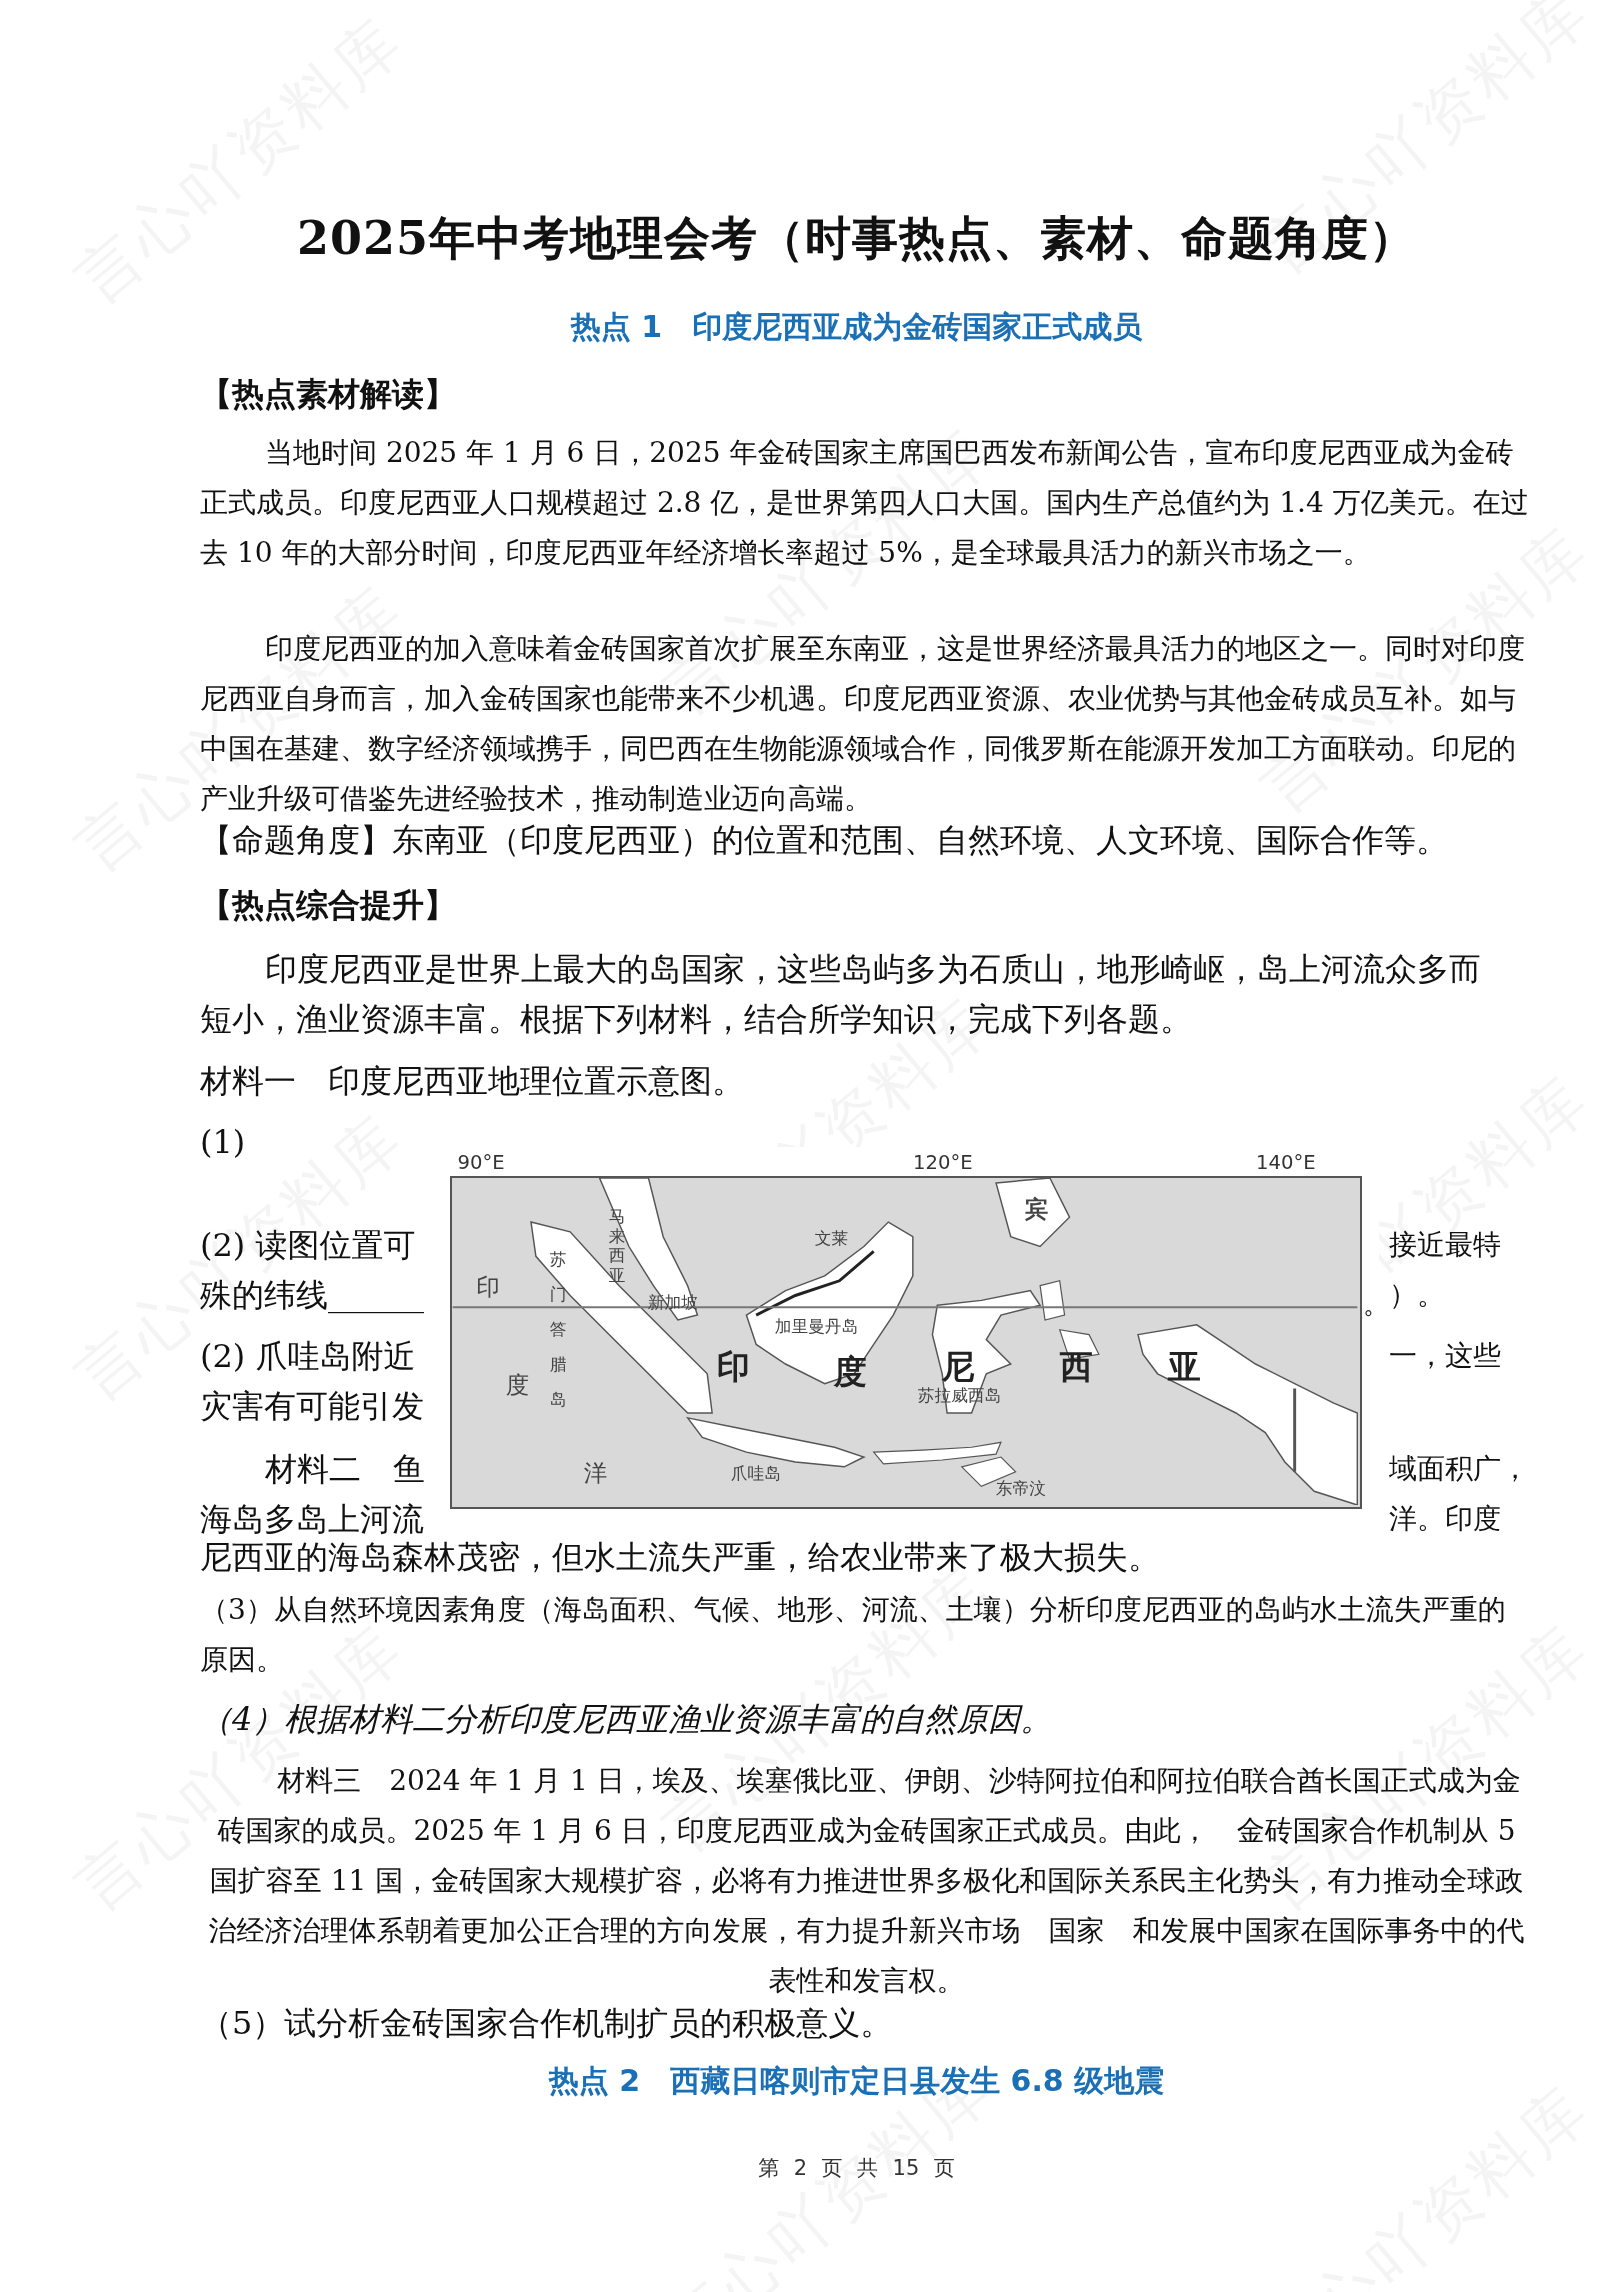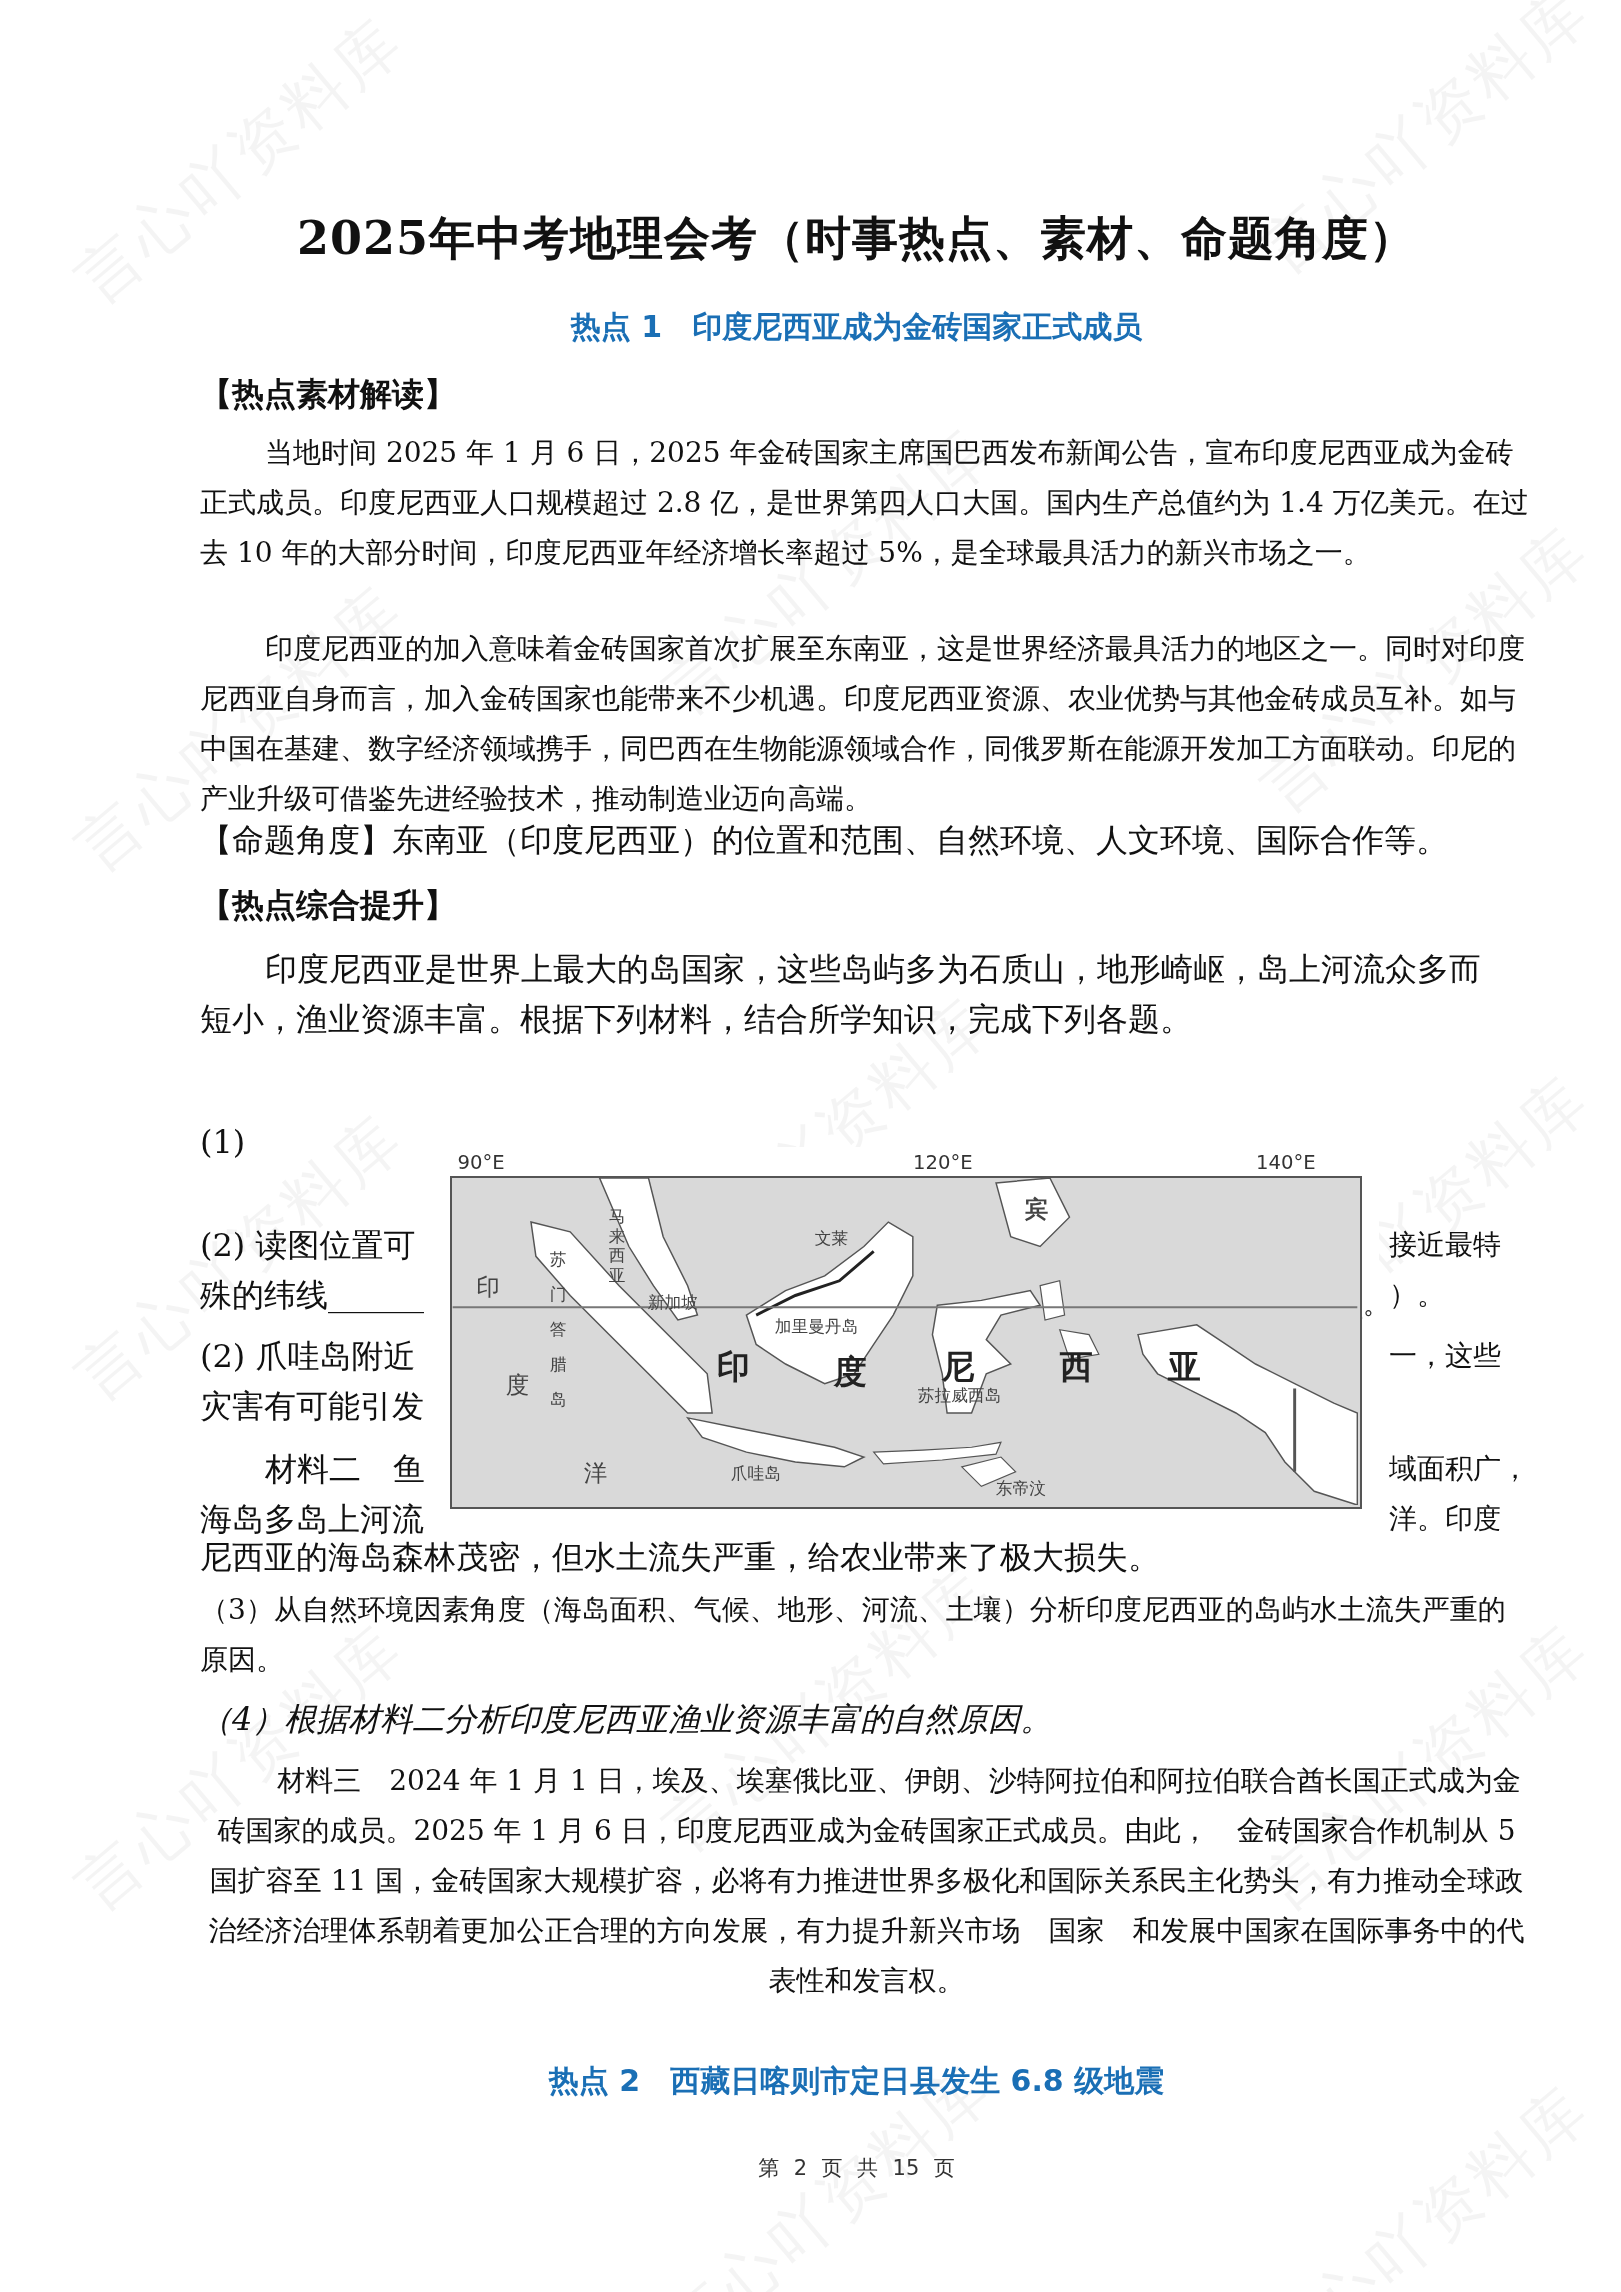--- a/index.html
+++ b/index.html
@@ -60,20 +60,21 @@
 
   <div class="line" style="top:815px;">
     <span>【命题角度】</span><span>东南亚（印度尼西亚）的位置和范围、自然环境、人文环境、国际合作等。</span>
   </div>
 
   <div class="line bold" style="top:880px;">【热点综合提升】</div>
 
   <div class="line" style="top:944px;left:219px;">印度尼西亚是世界上最大的岛国家，这些岛屿多为石质山，地形崎岖，岛上河流众多而</div>
   <div class="line" style="top:994px;">短小，渔业资源丰富。根据下列材料，结合所学知识，完成下列各题。</div>
 
+  <div class="line" style="top:1056px;">材料一　印度尼西亚地理位置示意图。</div>
 
   <div class="line" style="top:1117px;">(1)</div>
 
   <div class="line" style="top:1220px;">(2) 读图位置可</div>
   <div class="rline" style="top:1220px;left:1343px;">接近最特</div>
   <div class="line" style="top:1270px;">殊的纬线______</div>
   <div class="rline" style="top:1270px;left:1343px;">）。</div>
 
   <div class="line" style="top:1331px;">(2) 爪哇岛附近</div>
   <div class="rline" style="top:1331px;left:1343px;">一，这些</div>
@@ -136,18 +137,19 @@
       <span class="ml big" style="left:716px;top:167px;">亚</span>
     </div>
   </div>
 
   <div class="blk" style="top:1585px;">（3）从自然环境因素角度（海岛面积、气候、地形、河流、土壤）分析印度尼西亚的岛屿水土流失严重的原因。</div>
 
   <div class="line" style="top:1694px;font-style:italic;">（4）根据材料二分析印度尼西亚渔业资源丰富的自然原因。</div>
 
   <div class="blk indent" style="top:1756px;text-align:center;">材料三　2024 年 1 月 1 日，埃及、埃塞俄比亚、伊朗、沙特阿拉伯和阿拉伯联合酋长国正式成为金砖国家的成员。2025 年 1 月 6 日，印度尼西亚成为金砖国家正式成员。由此，　金砖国家合作机制从 5 国扩容至 11 国，金砖国家大规模扩容，必将有力推进世界多极化和国际关系民主化势头，有力推动全球政治经济治理体系朝着更加公正合理的方向发展，有力提升新兴市场　国家　和发展中国家在国际事务中的代表性和发言权。</div>
 
+  <div class="line" style="top:1998px;">（5）试分析金砖国家合作机制扩员的积极意义。</div>
 
   <div class="hot" style="top:2061px;">热点 2　西藏日喀则市定日县发生 6.8 级地震</div>
 
   <div class="footer">第 2 页 共 15 页</div>
 </div>
 
 
 </body></html>

